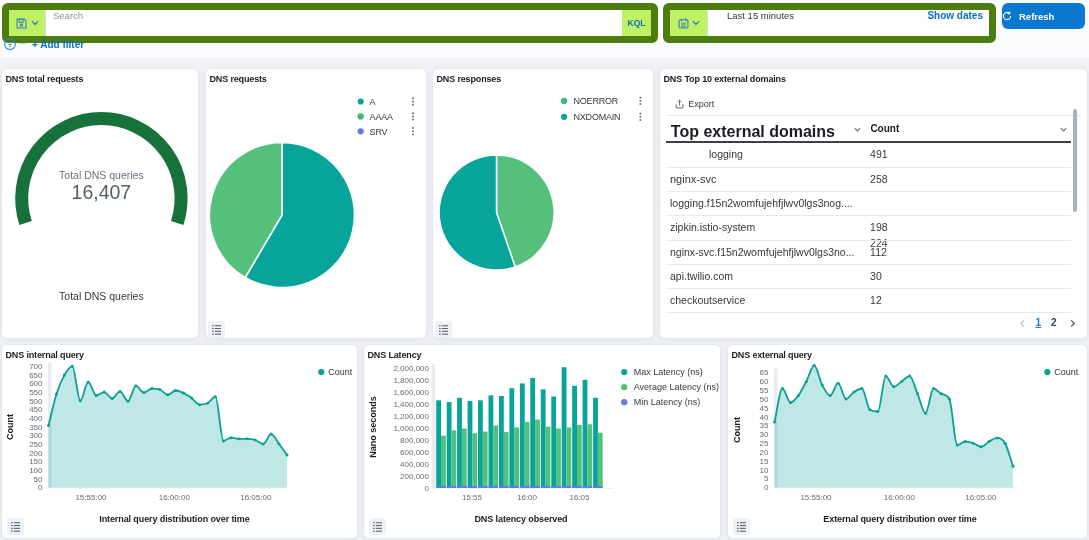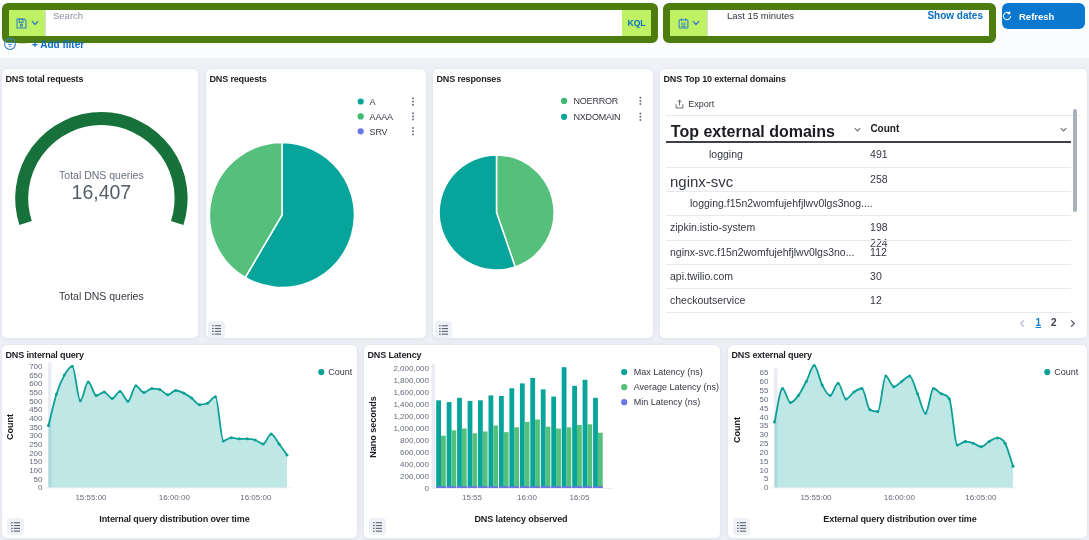--- a/index.html
+++ b/index.html
@@ -147,24 +147,24 @@
       <path d="M2 3.5 5 6.6 8 3.5" fill="none" stroke="#69707d" stroke-width="1.2"></path>
     </svg>
 <div style="position:absolute;left:210.4px;top:54px;font-size:10px;font-weight:bold;color:#1a1c21;">Count</div>
 <svg width="9" height="9" viewBox="0 0 10 10" style="position:absolute;left:399px;top:56px">
       <path d="M2 3.5 5 6.6 8 3.5" fill="none" stroke="#69707d" stroke-width="1.2"></path>
     </svg>
 <div style="position:absolute;left:6px;top:72.3px;width:405px;height:1.6px;background:#3c4049;"></div>
 <div style="position:absolute;left:10px;top:79.3px;font-size:10.5px;color:#343741;white-space:nowrap;margin-left:39px;">logging</div>
 <div style="position:absolute;left:210.1px;top:79.3px;font-size:10.5px;color:#343741;">491</div>
 <div style="position:absolute;left:6px;top:97.6px;width:405px;height:1px;background:#e6e9f0;"></div>
-<div style="position:absolute;left:10px;top:103.6px;font-size:15px;color:#343741;white-space:nowrap;">nginx-svc</div>
+<div style="position:absolute;left:10px;top:103.6px;font-size:11px;color:#343741;white-space:nowrap;">nginx-svc</div>
 <div style="position:absolute;left:210.1px;top:103.6px;font-size:10.5px;color:#343741;">258</div>
 <div style="position:absolute;left:6px;top:121.9px;width:405px;height:1px;background:#e6e9f0;"></div>
-<div style="position:absolute;left:10px;top:127.9px;font-size:10.5px;color:#343741;white-space:nowrap;margin-left:20px;">logging.f15n2womfujehfjlwv0lgs3nog....</div>
+<div style="position:absolute;left:10px;top:127.9px;font-size:10.5px;color:#343741;white-space:nowrap;">logging.f15n2womfujehfjlwv0lgs3nog....</div>
 <div style="position:absolute;left:210.1px;top:127.9px;font-size:10.5px;color:#343741;margin-top:40px;">224</div>
 <div style="position:absolute;left:6px;top:146.2px;width:405px;height:1px;background:#e6e9f0;"></div>
 <div style="position:absolute;left:10px;top:152.2px;font-size:10.5px;color:#343741;white-space:nowrap;">zipkin.istio-system</div>
 <div style="position:absolute;left:210.1px;top:152.2px;font-size:10.5px;color:#343741;">198</div>
 <div style="position:absolute;left:6px;top:170.5px;width:405px;height:1px;background:#e6e9f0;"></div>
 <div style="position:absolute;left:10px;top:176.5px;font-size:10.5px;color:#343741;white-space:nowrap;">nginx-svc.f15n2womfujehfjlwv0lgs3no...</div>
 <div style="position:absolute;left:210.1px;top:176.5px;font-size:10.5px;color:#343741;">112</div>
 <div style="position:absolute;left:6px;top:194.8px;width:405px;height:1px;background:#e6e9f0;"></div>
 <div style="position:absolute;left:10px;top:200.8px;font-size:10.5px;color:#343741;white-space:nowrap;">api.twilio.com</div>
 <div style="position:absolute;left:210.1px;top:200.8px;font-size:10.5px;color:#343741;">30</div>

